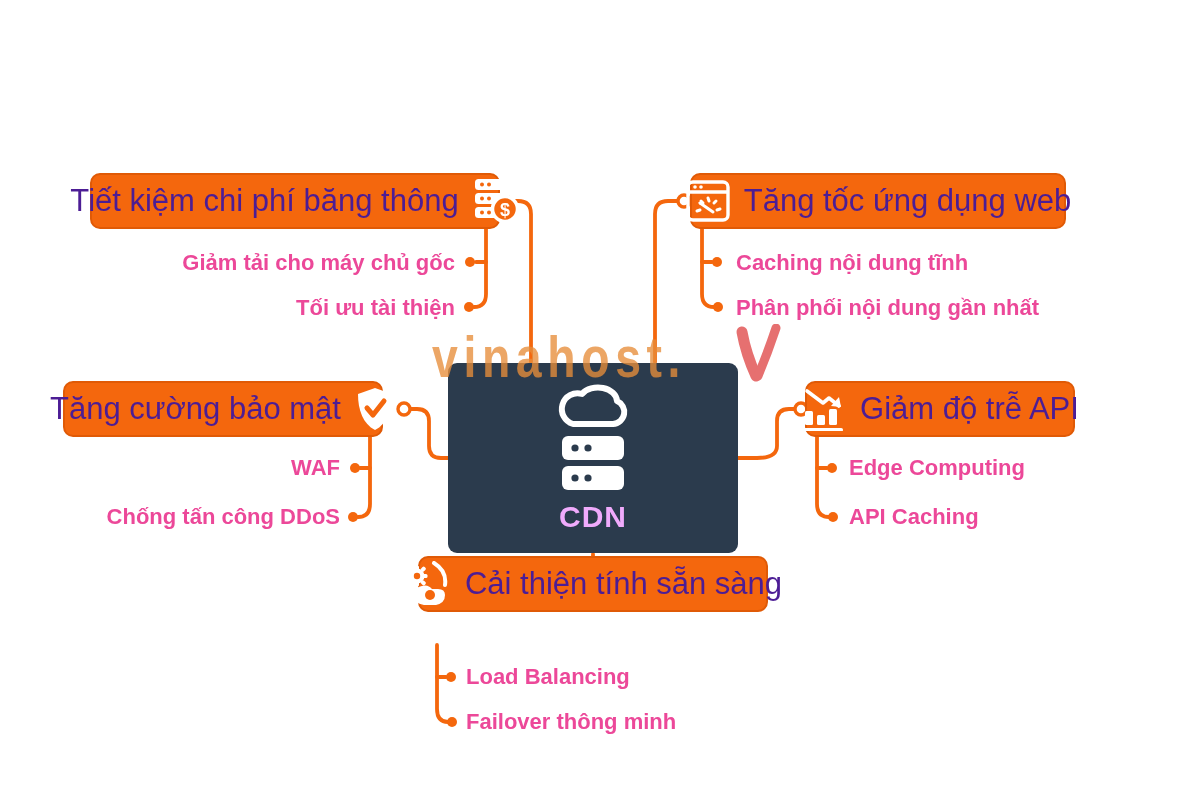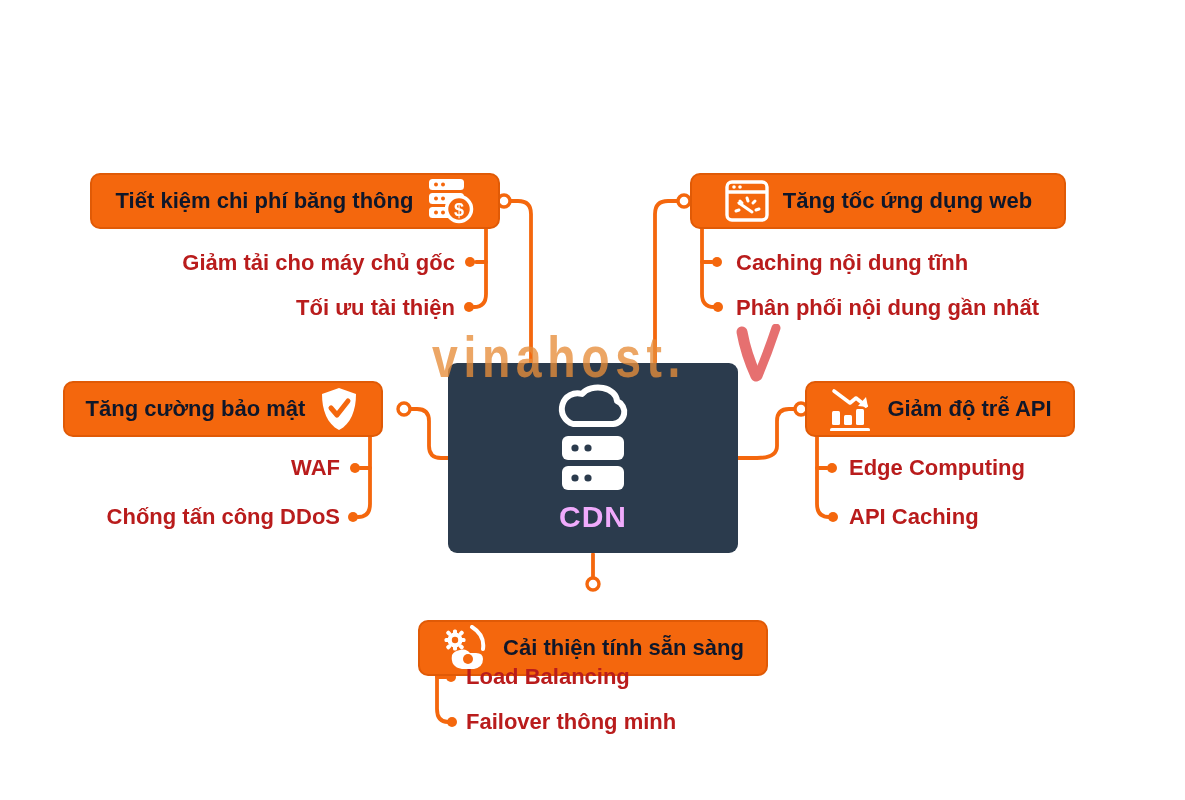--- a/index.html
+++ b/index.html
@@ -10,23 +10,23 @@
   .title{
     position:absolute;left:0;top:66px;width:100%;margin:0;text-align:center;
     font-size:29px;font-weight:bold;color:#24384a;letter-spacing:0.2px;
   }
   svg.connectors{position:absolute;left:0;top:0;width:1185px;height:800px;z-index:1;}
   .branch-box{
     position:absolute;z-index:2;background:#f4670d;border:2px solid #e05a06;
     border-radius:10px;display:flex;align-items:center;justify-content:center;
     gap:13px;box-sizing:border-box;padding:0 14px;white-space:nowrap;
   }
-  .branch-label{font-size:22px;font-weight:bold;color:#0f172a;}
+  .branch-label{font-size:31px;font-weight:normal;color:#4c1d95;}
   .sub-item{
-    position:absolute;z-index:2;font-size:22px;font-weight:bold;color:#b91c1c;
+    position:absolute;z-index:2;font-size:22px;font-weight:bold;color:#ec4899;
     line-height:28px;white-space:nowrap;
   }
   .sub-item.right-aligned{text-align:right;}
   .center-box{
     position:absolute;left:448px;top:363px;width:290px;height:190px;z-index:2;
     background:#2b3b4d;border-radius:9px;display:flex;flex-direction:column;
     align-items:center;justify-content:center;
   }
   .center-label{font-size:30px;font-weight:bold;color:#f0abfc;margin-top:6px;letter-spacing:1px;}
   .watermark{
@@ -153,21 +153,21 @@
       <rect x="28" y="22" width="8" height="16" rx="1.5" fill="#fff"></rect>
       <rect x="2" y="41" width="40" height="3.6" rx="1.8" fill="#fff"></rect>
       <path d="M6 4 L22 16 L28 11 L38 19" fill="none" stroke="#fff" stroke-width="3.6" stroke-linecap="round" stroke-linejoin="round"></path>
       <path d="M38 10 L40 20 L30 19" fill="#fff"></path>
     </svg>
     <span class="branch-label">Giảm độ trễ API</span>
   </div>
   <div class="sub-item" style="left:849px;top:454px;">Edge Computing</div>
   <div class="sub-item" style="left:849px;top:503px;">API Caching</div>
 
-  <div class="branch-box" style="left:418px;top:620px;width:350px;height:56px;">
+  <div class="branch-box" style="left:418px;top:556px;width:350px;height:56px;">
     <svg class="icon" width="48" height="46" viewBox="0 0 48 46">
       <g fill="#fff">
         <circle cx="13" cy="15" r="7.5"></circle>
         <rect x="11" y="4.5" width="4" height="5" rx="1.5"></rect>
         <rect x="11" y="20.5" width="4" height="5" rx="1.5"></rect>
         <rect x="2.5" y="13" width="5" height="4" rx="1.5"></rect>
         <rect x="18.5" y="13" width="5" height="4" rx="1.5"></rect>
         <rect x="4.2" y="6.2" width="5" height="4" rx="1.5" transform="rotate(45 6.7 8.2)"></rect>
         <rect x="16.8" y="6.2" width="5" height="4" rx="1.5" transform="rotate(-45 19.3 8.2)"></rect>
         <rect x="4.2" y="19.8" width="5" height="4" rx="1.5" transform="rotate(-45 6.7 21.8)"></rect>

